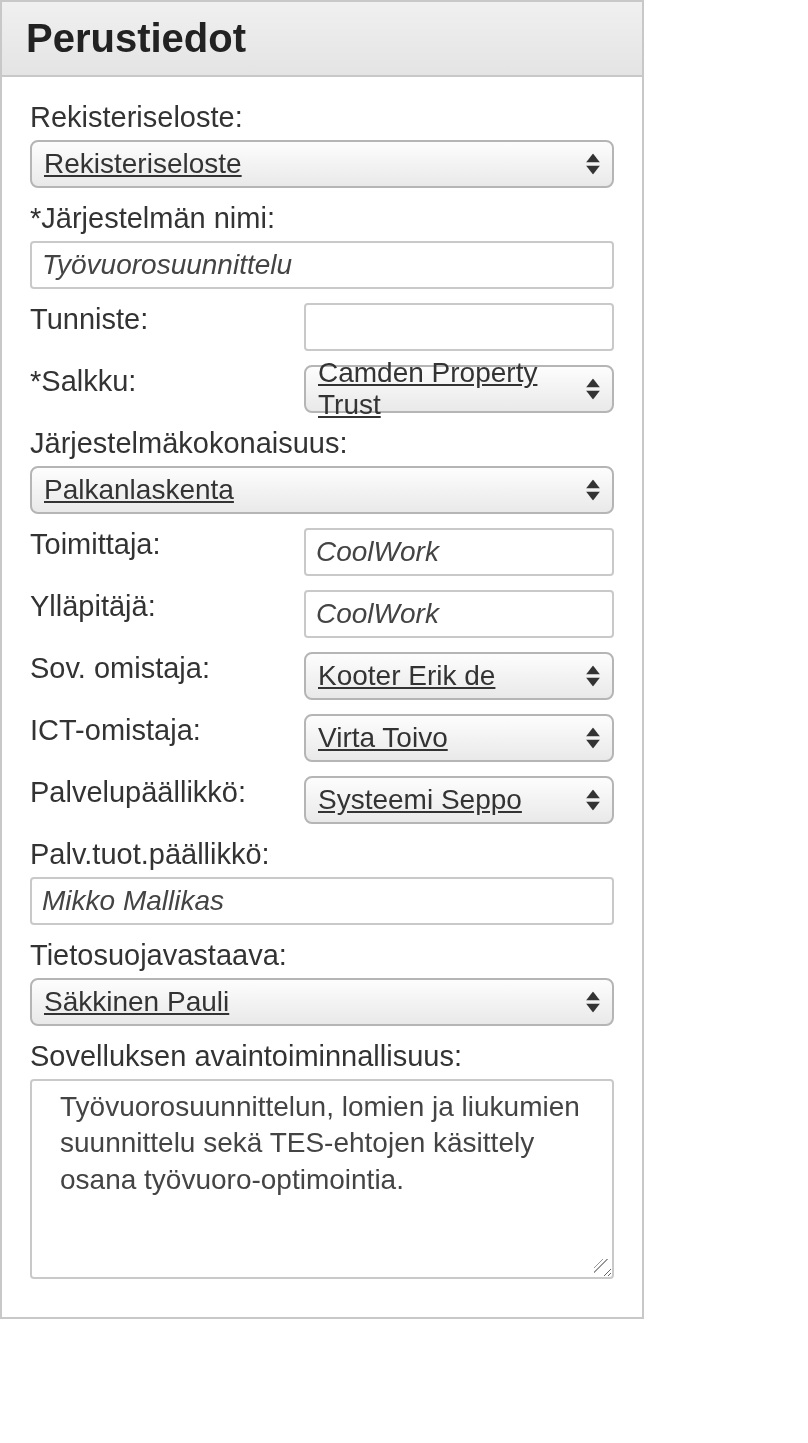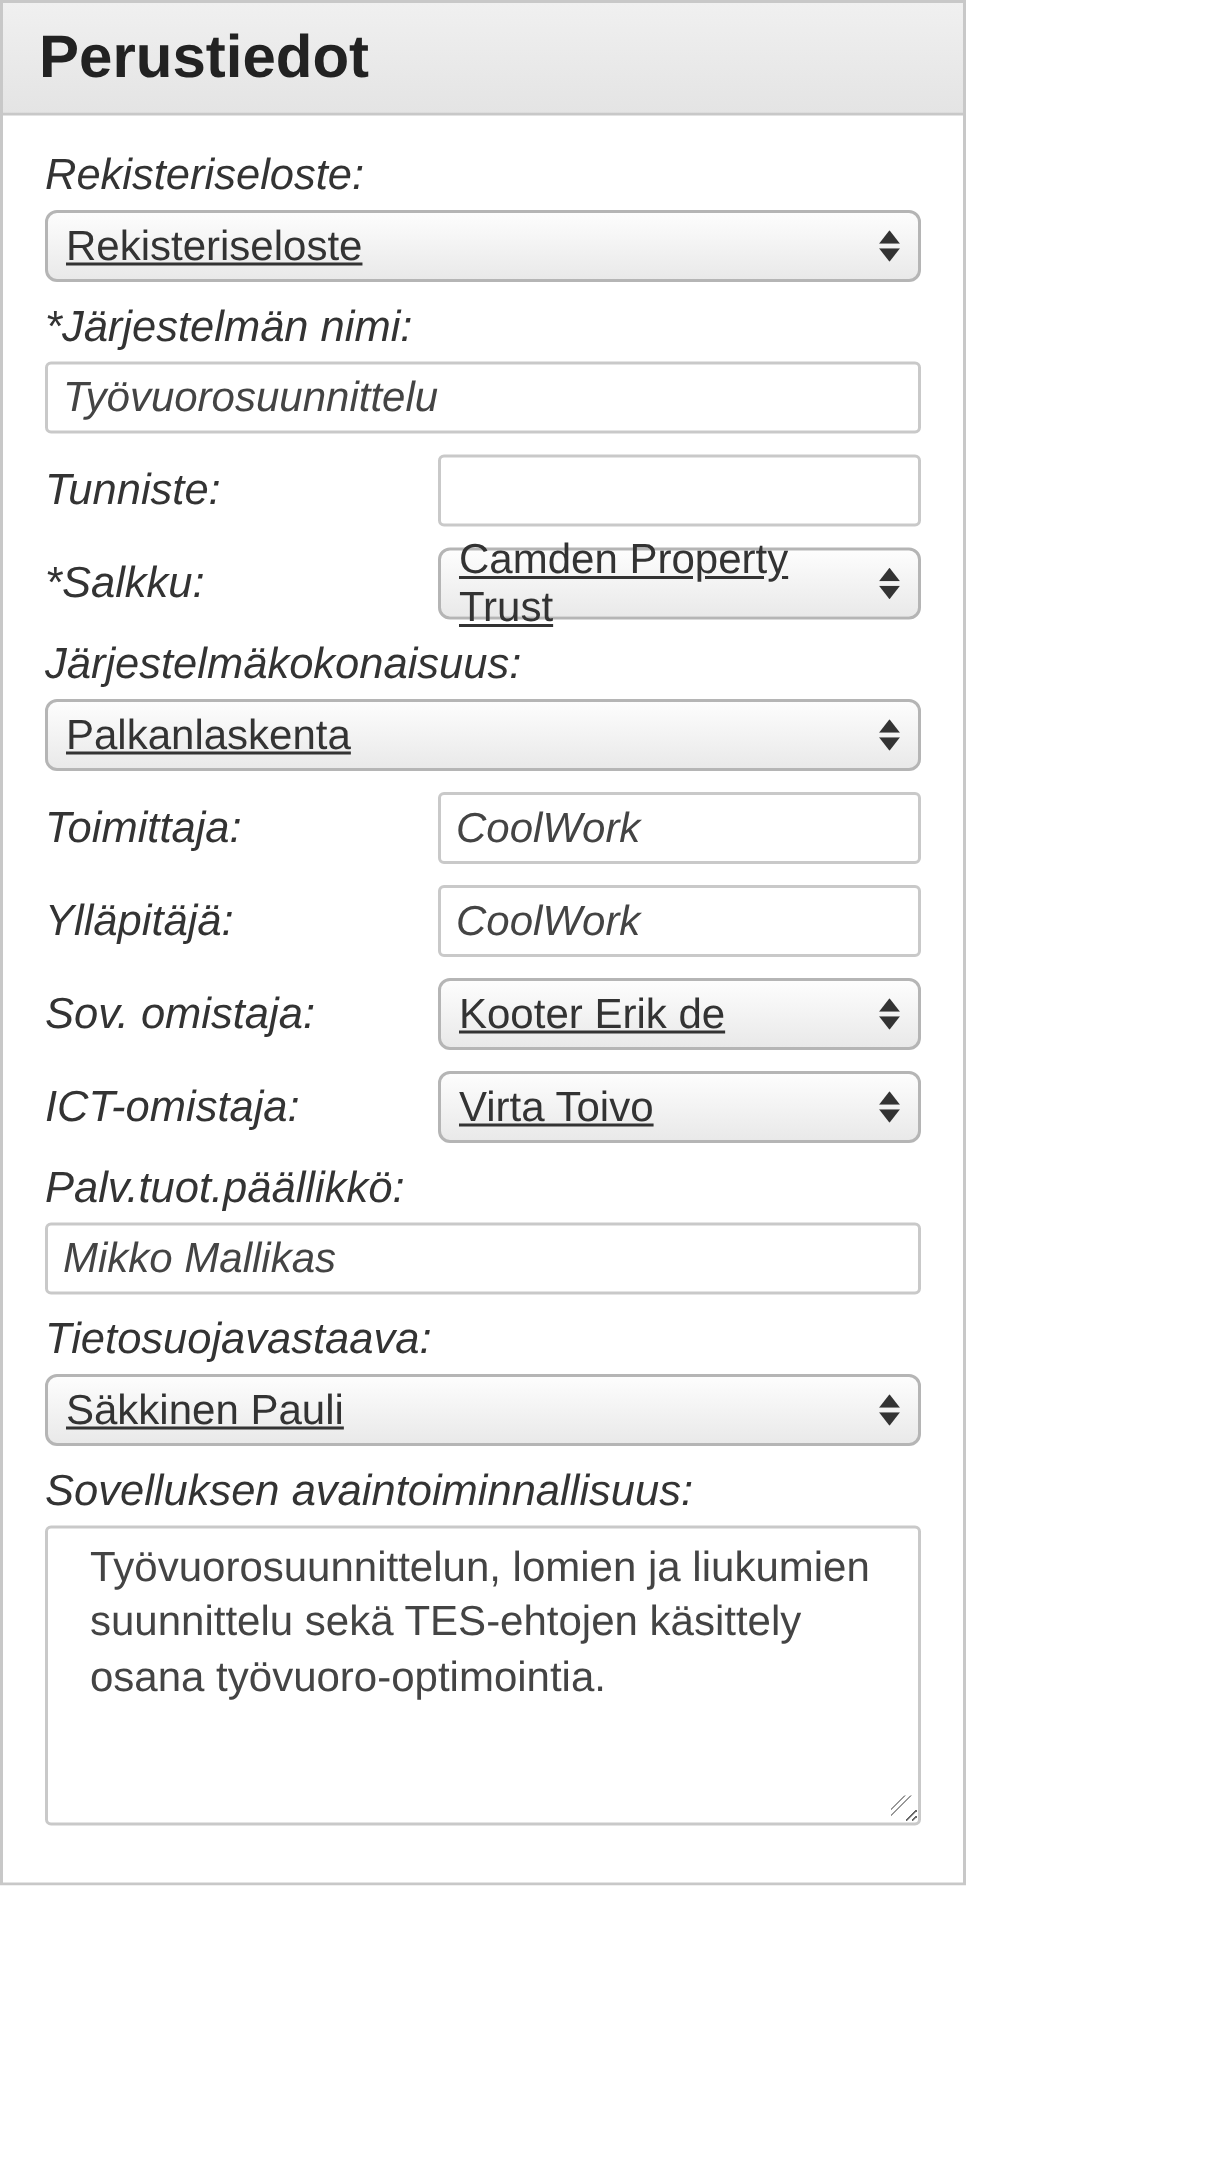--- a/index.html
+++ b/index.html
@@ -22,32 +22,31 @@
   .panel-title {
     font-size: 40px;
     font-weight: bold;
     color: #222;
     margin: 0;
   }
   .panel-body {
     padding: 18px 28px 24px 28px;
   }
   .field-label {
-    font-style: italic;
     font-size: 29px;
     color: #333;
     margin-top: 6px;
     margin-bottom: 6px;
     display: block;
   }
   .row {
     display: flex;
-    align-items: center;
+    align-items: flex-start;
     margin-bottom: 14px;
-    gap: 12px;
+    gap: 24px;
   }
   .row .field-label {
     margin: 0;
     flex: 0 0 250px;
   }
   .row .control {
     flex: 1 1 auto;
   }
   .stack {
     margin-bottom: 14px;
@@ -215,20 +214,34 @@
           <svg width="14" height="9" viewBox="0 0 14 9">
               <polygon points="7,0 14,9 0,9" fill="#333"></polygon>
             </svg>
           <svg width="14" height="9" viewBox="0 0 14 9" style="margin-top:3px">
               <polygon points="0,0 14,0 7,9" fill="#333"></polygon>
             </svg>
         </span>
       </div>
     </div>
 
+    <div class="row">
+      <span class="field-label">Palvelupäällikkö:</span>
+      <div class="select control">
+        <span>Systeemi Seppo</span>
+        <span class="arrows">
+          <svg width="14" height="9" viewBox="0 0 14 9">
+              <polygon points="7,0 14,9 0,9" fill="#333"></polygon>
+            </svg>
+          <svg width="14" height="9" viewBox="0 0 14 9" style="margin-top:3px">
+              <polygon points="0,0 14,0 7,9" fill="#333"></polygon>
+            </svg>
+        </span>
+      </div>
+    </div>
 
     <div class="stack">
       <span class="field-label">Palv.tuot.päällikkö:</span>
       <input class="text-input control" value="Mikko Mallikas" style="">
     </div>
 
     <div class="stack">
       <span class="field-label">Tietosuojavastaava:</span>
       <div class="select control">
         <span>Säkkinen Pauli</span>

